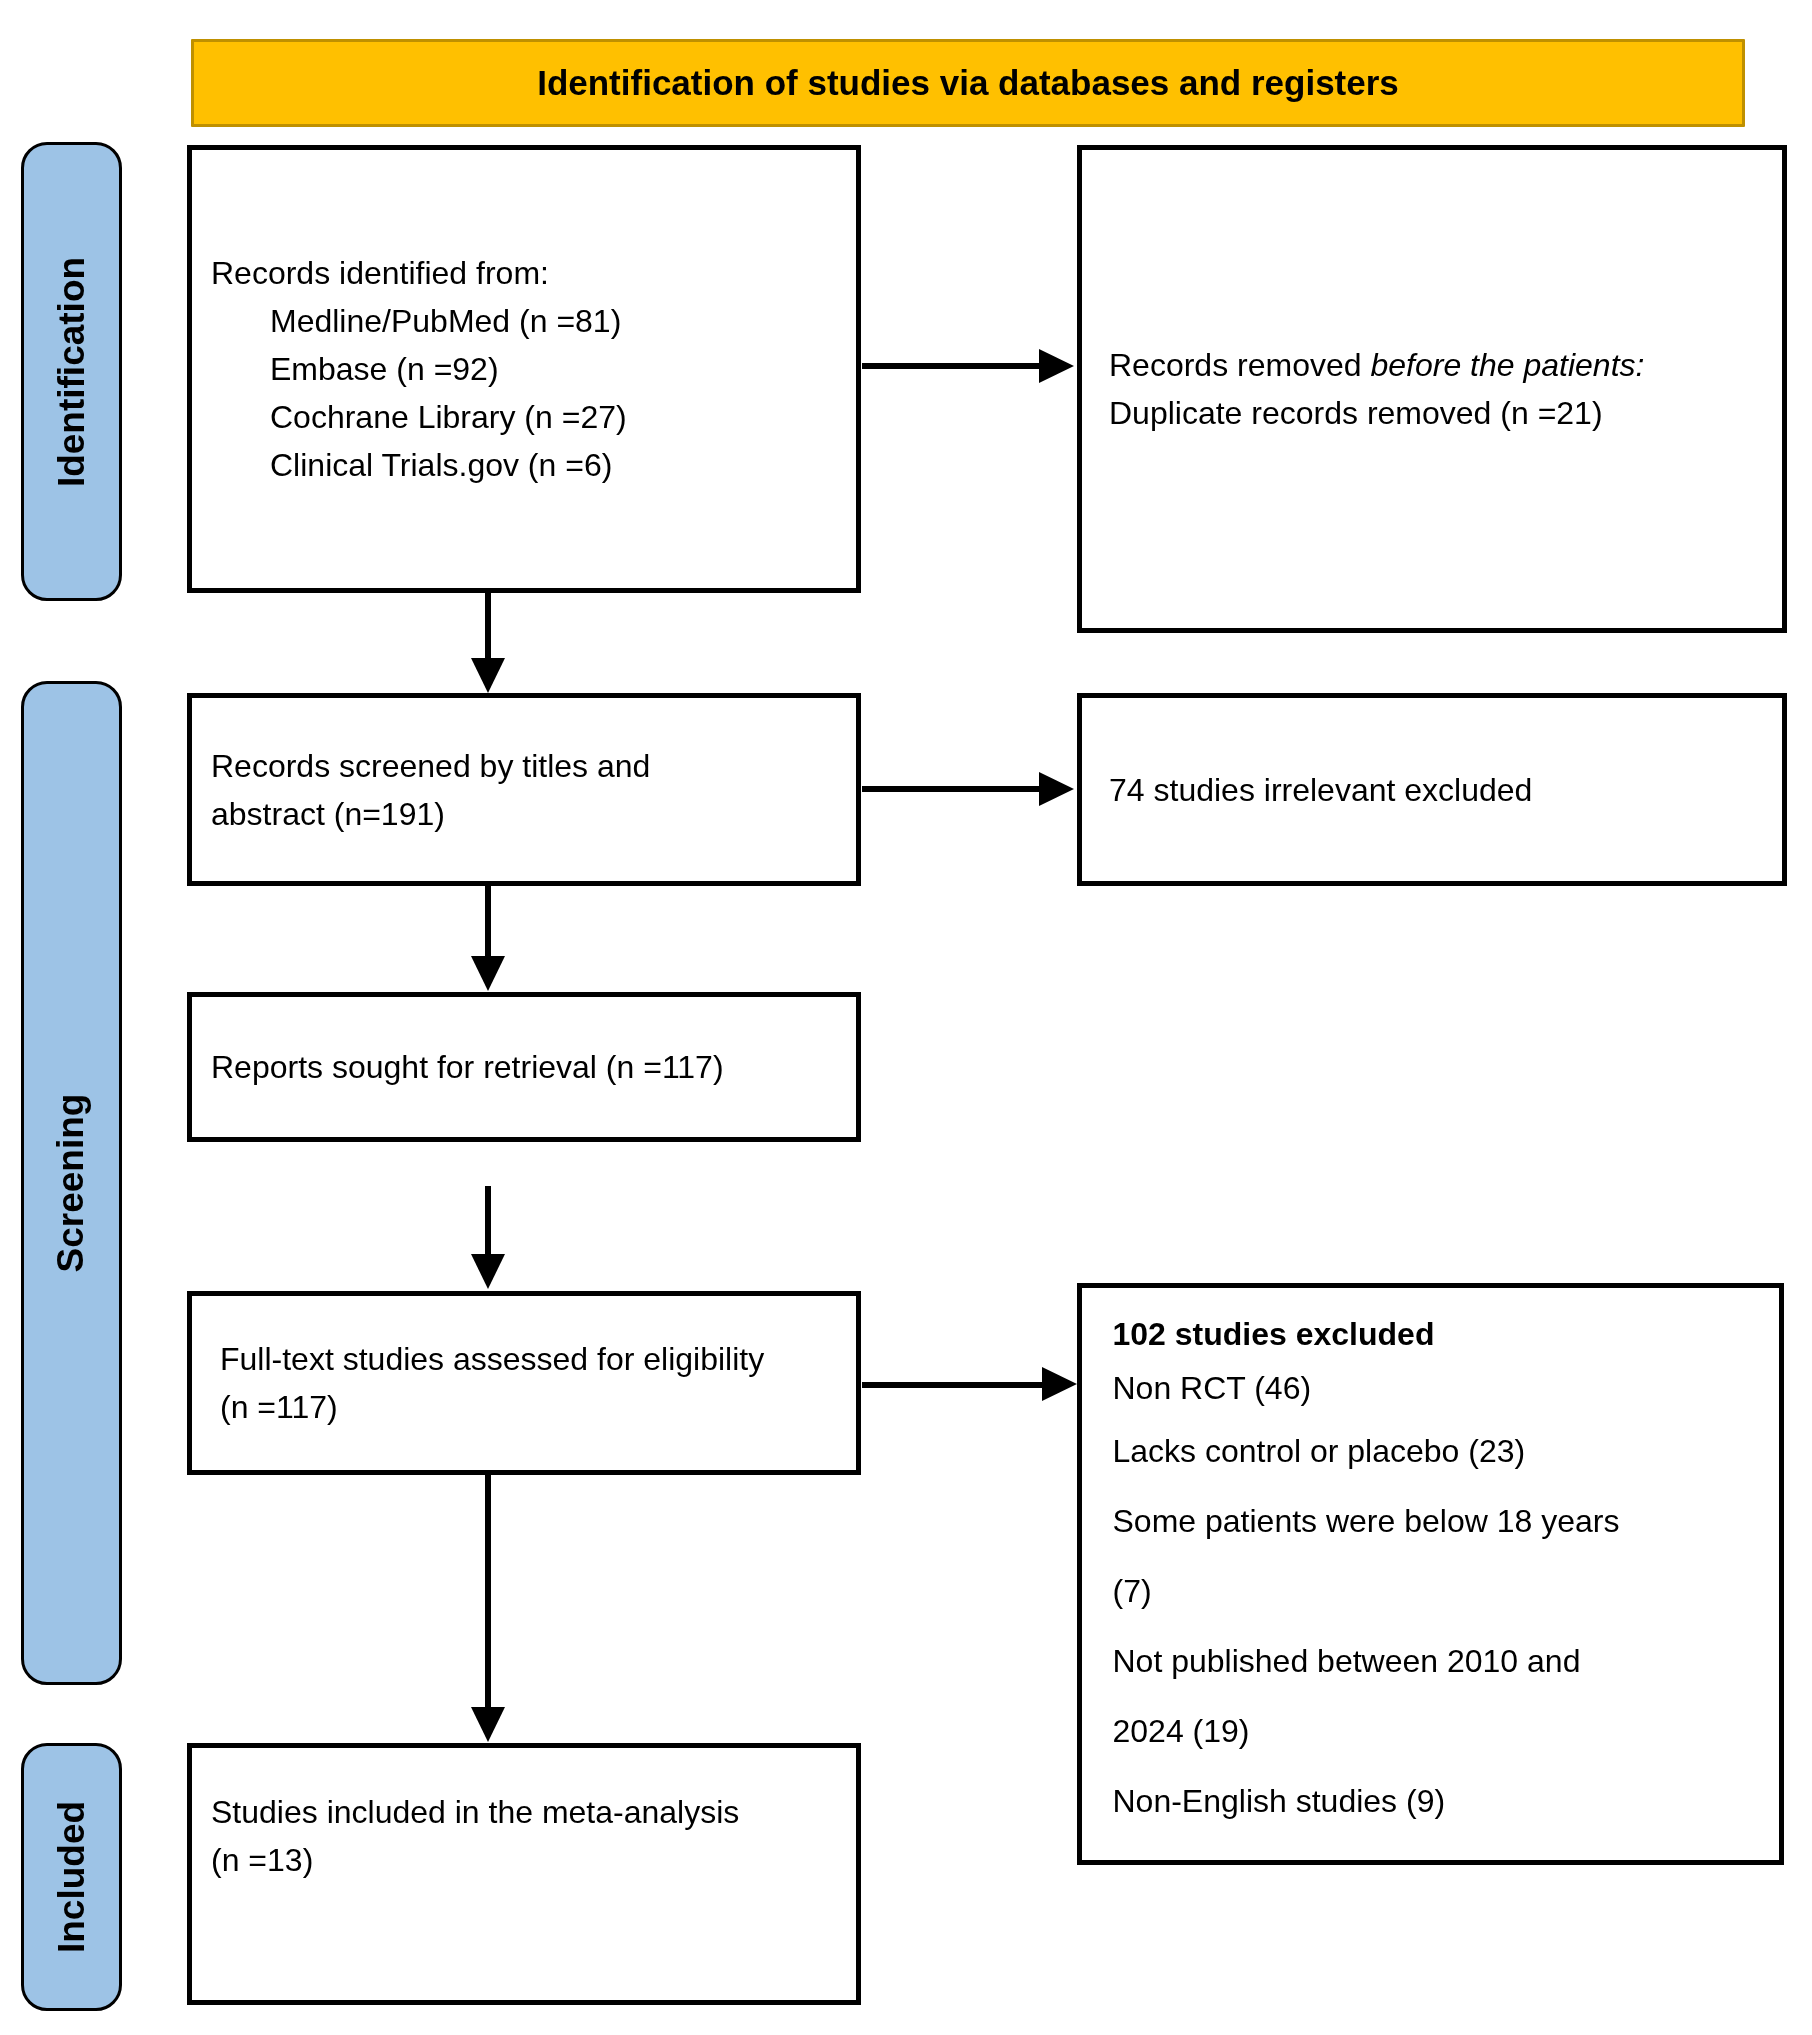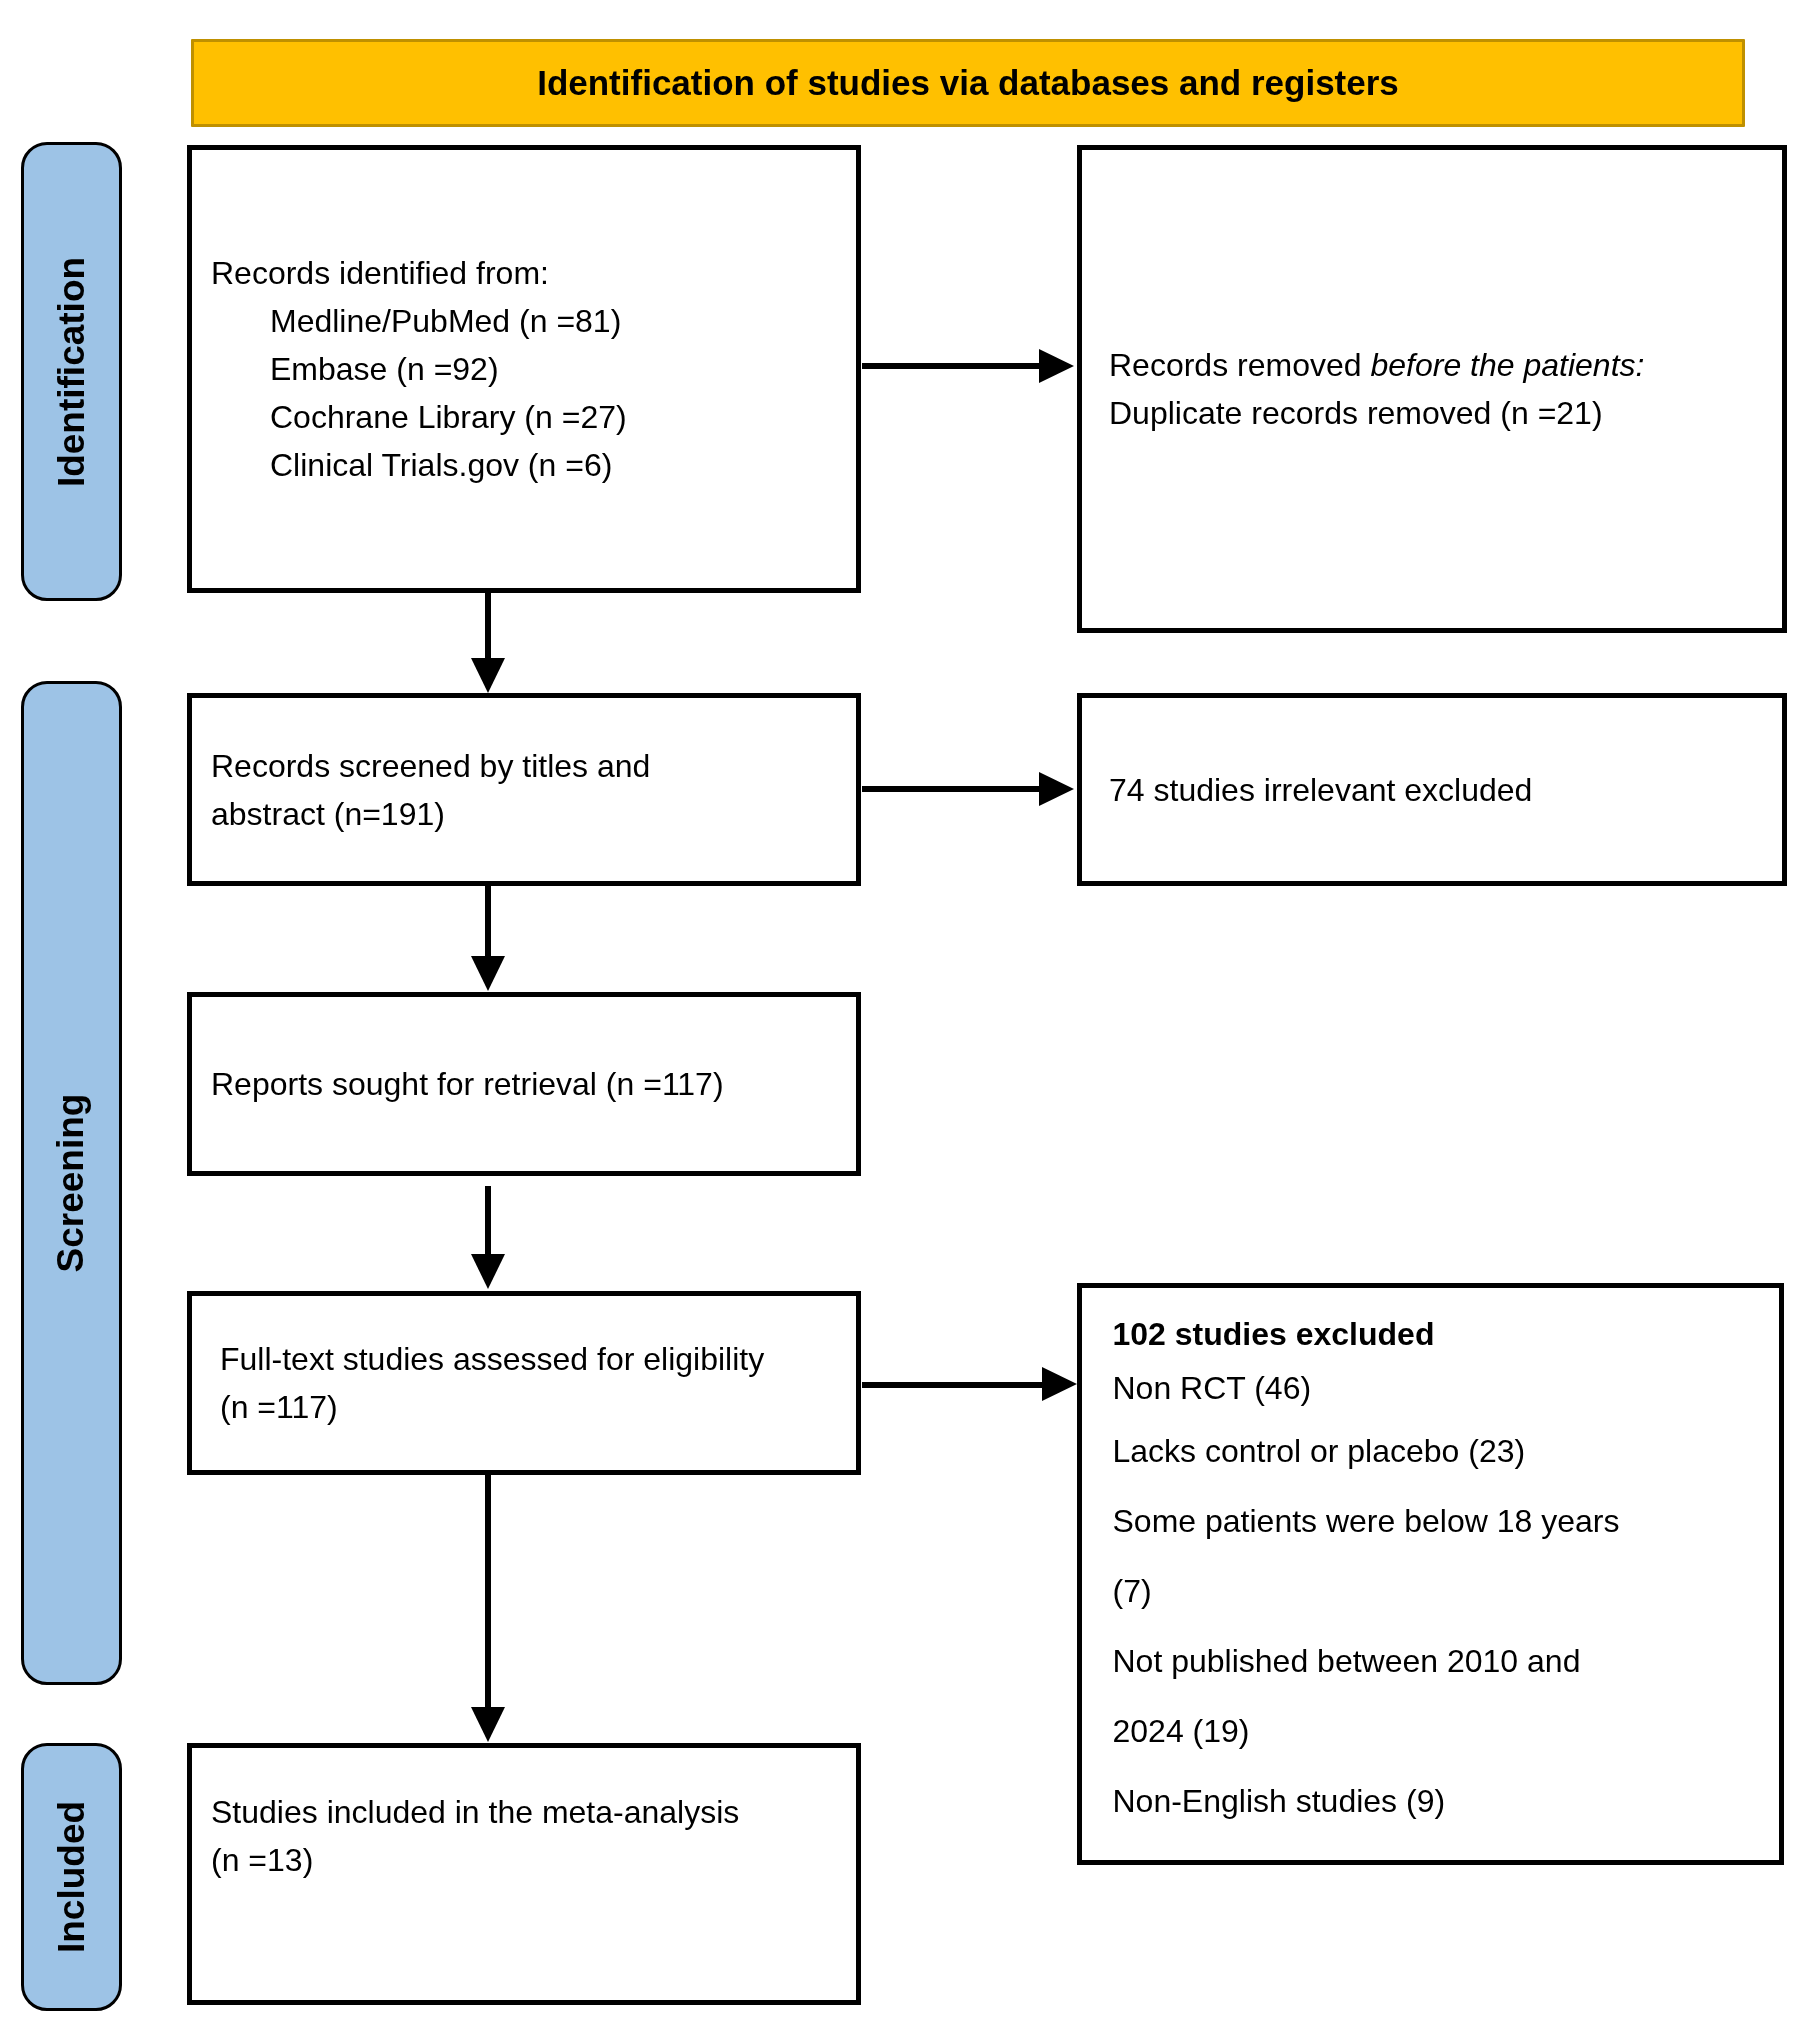--- a/index.html
+++ b/index.html
@@ -71,21 +71,21 @@
     flex-direction: column;
     justify-content: center;
     font-size: 32px;
     line-height: 48px;
     color: #000000;
   }
   #box-records-identified { left: 187px; top: 145px;  width: 674px; height: 448px; padding-left: 19px; }
   #box-records-removed    { left: 1077px; top: 145px; width: 710px; height: 488px; padding-left: 27px; padding-right: 15.2px; }
   #box-records-screened   { left: 187px; top: 693px;  width: 674px; height: 193px; padding-left: 19px; }
   #box-irrelevant         { left: 1077px; top: 693px; width: 710px; height: 193px; padding-left: 27px; }
-  #box-reports-sought     { left: 187px; top: 992px; width: 674px; height: 184px; padding-left: 19px; }
+  #box-reports-sought     { left: 187px; top: 992px; width: 674px; height: 150px; padding-left: 19px; }
   #box-fulltext           { left: 187px; top: 1291px; width: 674px; height: 184px; padding-left: 28px; }
   #box-excluded           { left: 1077px; top: 1283px; width: 707px; height: 582px; padding: 20px 23px 0 30.5px; justify-content: flex-start; }
   #box-included           { left: 187px; top: 1743px; width: 674px; height: 262px; padding-left: 19px; padding-top: 40px; justify-content: flex-start; }
 
   .wrap-720 { max-width: 549px; }
   .wrap-800 { max-width: 610px; }
 
   .indent-item { padding-left: 59px; }
   .italic { font-style: italic; }
 

